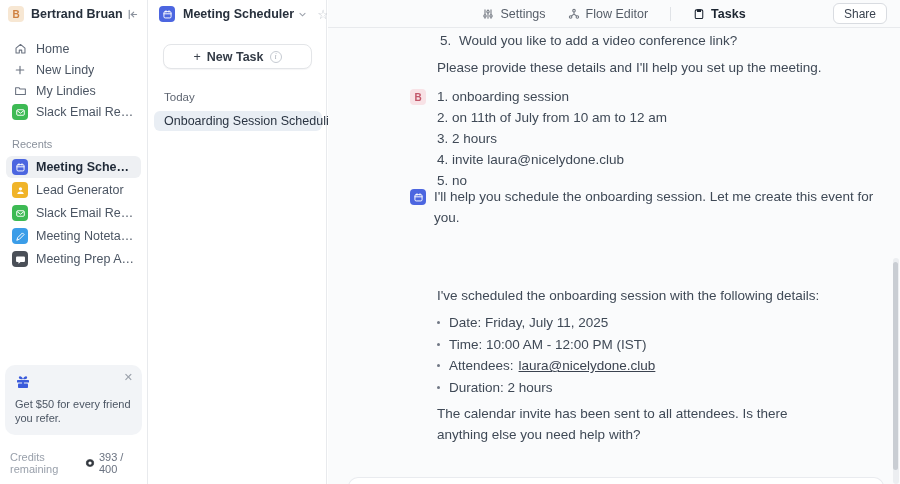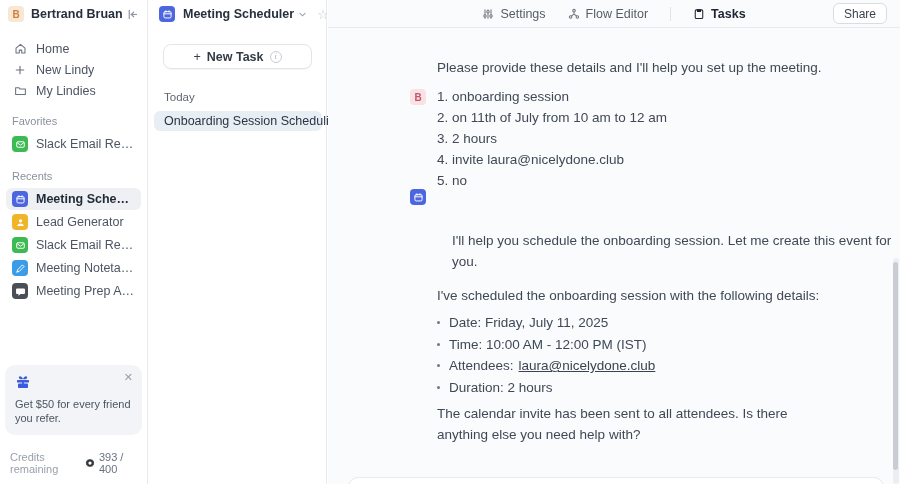--- a/index.html
+++ b/index.html
@@ -130,21 +130,20 @@
       <div class="side-item">
         <span class="glyph">
           <svg width="13" height="13" viewBox="0 0 16 16" fill="none" stroke="#6a7280" stroke-width="1.3" stroke-linejoin="round">
               <path d="M2 4.5h4l1.5 1.7H14v6.8H2z"></path>
             </svg>
         </span>
         <span class="lbl">My Lindies</span>
       </div>
     </div>
 
-    <div class="section-lbl">Favorites</div>
     <div class="agents">
       <div class="agent-item">
         <span class="tile" style="background:#3dba54">
           <svg width="11" height="11" viewBox="0 0 16 16" fill="none" stroke="#fff" stroke-width="1.4" stroke-linejoin="round">
               <rect x="2.5" y="4" width="11" height="8" rx="1.5"></rect>
               <path d="M3 5.2 8 9l5-3.8"></path>
             </svg>
         </span>
         <span class="lbl">Slack Email Reminder</span>
       </div>
@@ -287,38 +286,42 @@
           <span>Tasks</span>
         </span>
       </div>
       <span class="share-btn">
           <span>Share</span>
         </span>
     </div>
 
     <div class="chat-body">
 
+      <div class="abs" style="left:112px; top:2px;">
+        <span>5.</span>
+        <span style="margin-left:4px;">Would you like to add a video conference link?</span>
+      </div>
       <div class="abs" style="left:109px; top:29px;">Please provide these details and I'll help you set up the meeting.</div>
 
       <div class="abs msg-avatar user" style="left:82px; top:61px;">B</div>
       <div class="abs num-list" style="left:109px; top:58px;">
         <div>1. onboarding session</div>
         <div>2. on 11th of July from 10 am to 12 am</div>
         <div>3. 2 hours</div>
         <div>4. invite laura@nicelydone.club</div>
         <div>5. no</div>
       </div>
 
       <div class="abs msg-avatar" style="left:82px; top:161px; background:#4c66e0;">
         <svg width="11" height="11" viewBox="0 0 16 16" fill="none" stroke="#fff" stroke-width="1.4" stroke-linecap="round">
             <rect x="2.8" y="3.8" width="10.4" height="9.2" rx="1.8"></rect>
             <path d="M2.8 7h10.4M5.8 2.5v2M10.2 2.5v2"></path>
           </svg>
       </div>
-      <div class="abs" style="left:124px; top:158px;margin-top:44px;">I'll help you schedule the onboarding session. Let me create this event for you.</div>
+      <div class="abs" style="left:106px; top:158px;">I'll help you schedule the onboarding session. Let me create this event for you.</div>
 
 
       <div class="abs" style="left:109px; top:257px;">I've scheduled the onboarding session with the following details:</div>
 
       <ul class="bullets abs" style="left:101px; top:284px;">
         <li>
             <span class="dot"></span>
             <span>Date: Friday, July 11, 2025</span>
           </li>
         <li>

